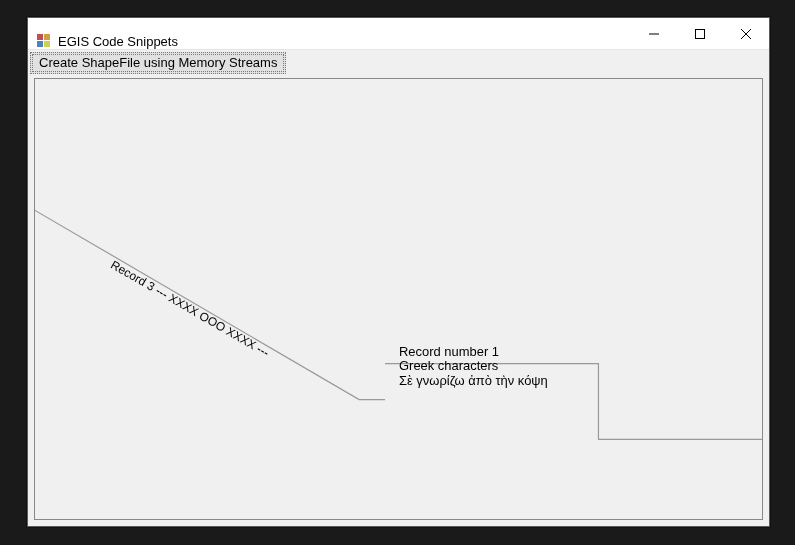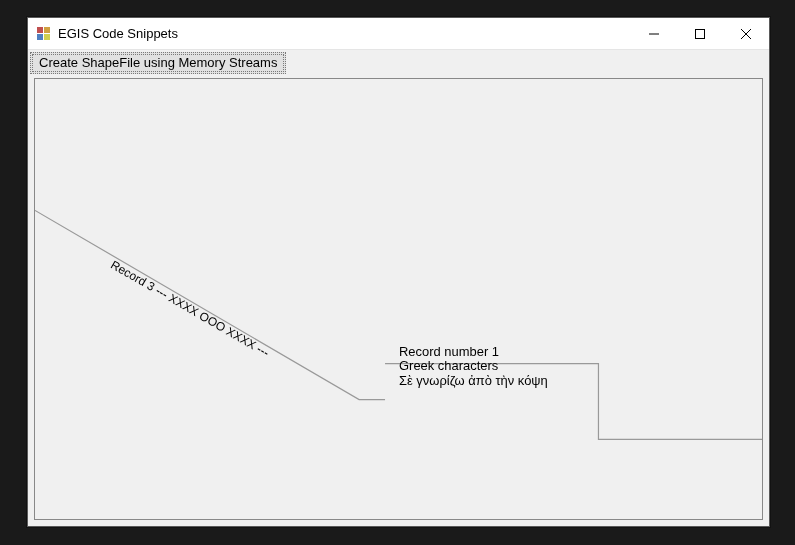--- a/index.html
+++ b/index.html
@@ -19,21 +19,21 @@
       width: 743px;
       height: 510px;
       background: #f0f0f0;
       border: 1px solid #5a5a5a;
       box-shadow: 0 0 0 1px rgba(0,0,0,0.3);
     }
     .titlebar {
       height: 32px;
       background: #ffffff;
       display: flex;
-      align-items: center;
+      align-items: flex-end;
       padding-left: 8px;
       border-bottom: 1px solid #e5e5e5;
     }
     .app-icon {
       width: 16px;
       height: 16px;
       margin-right: 6px;
       display: inline-block;
       position: relative;
     }

